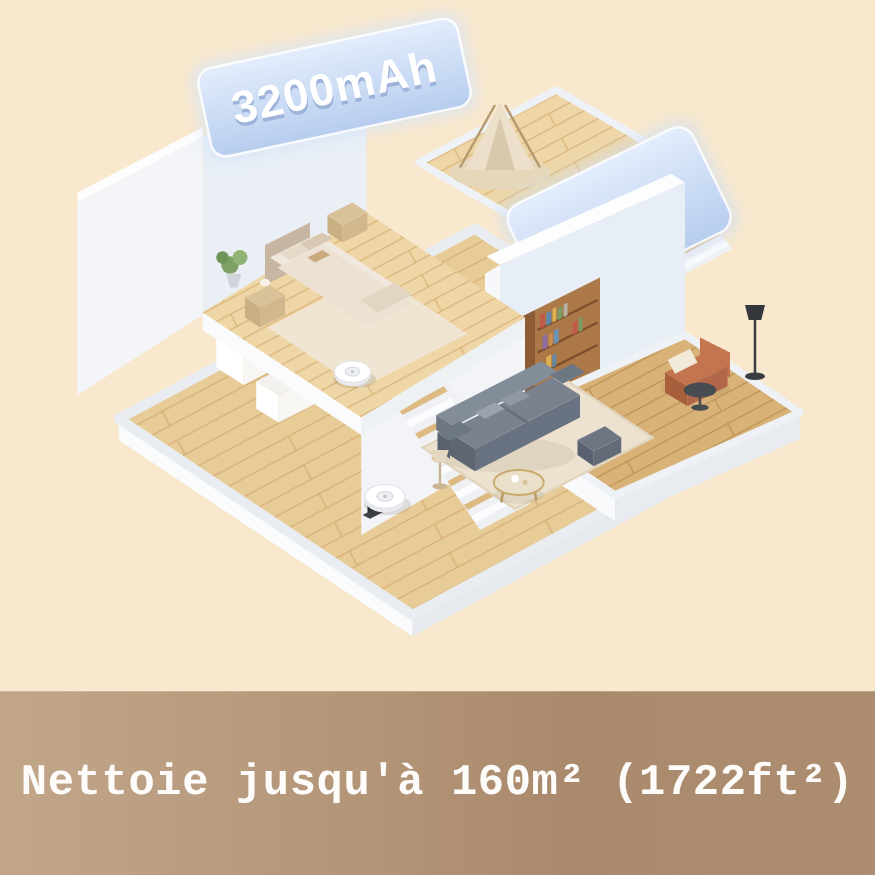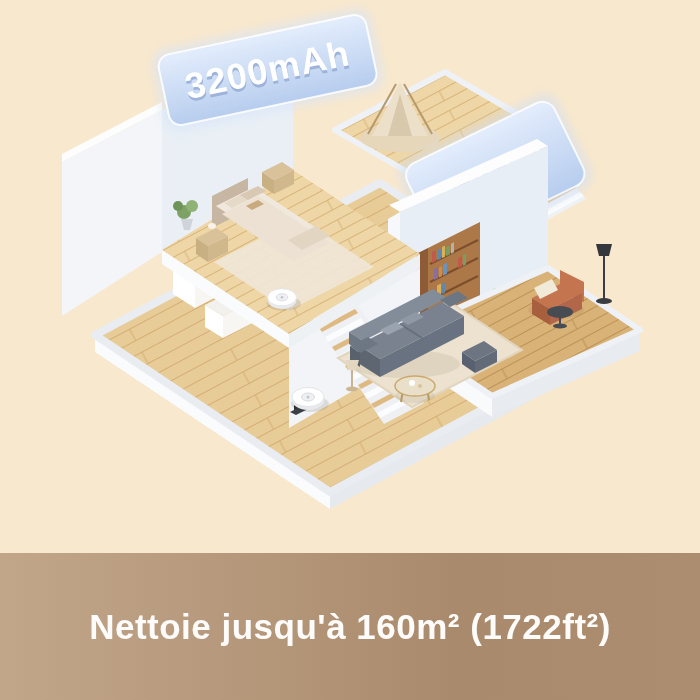--- a/index.html
+++ b/index.html
@@ -4,20 +4,21 @@
 <style>
   html,body{margin:0;padding:0;}
   body{width:700px;height:700px;overflow:hidden;font-family:"Liberation Sans",sans-serif;}
   #stage{position:relative;width:700px;height:700px;background:#f8e8cd;}
   #scene-svg{position:absolute;left:0;top:0;}
   #caption-band{
     position:absolute;left:0;top:553px;width:700px;height:147px;
     background:linear-gradient(90deg,#c2a68a 0%,#b79a7d 30%,#aa8a6c 65%,#ac8d6f 100%);
     display:flex;flex-direction:column;align-items:flex-end;justify-content:center;
     gap:2px;
+    font-family:Liberation Mono, monospace;
   }
   .caption-line{
     color:#fdfcfa;font-size:35px;font-weight:bold;letter-spacing:.5px;
     line-height:41px;text-align:center;width:100%;
   }
   text{font-family:"Liberation Sans",sans-serif;}
 </style>
 </head>
 <body>
 

